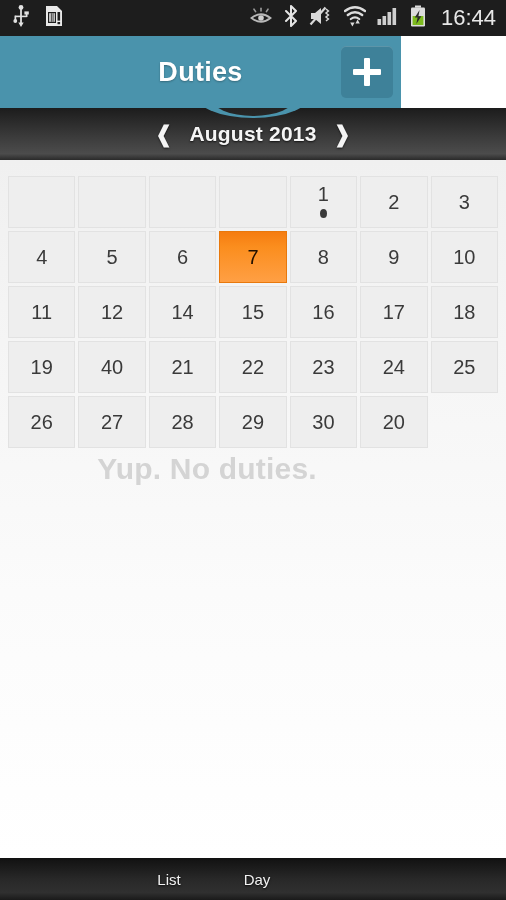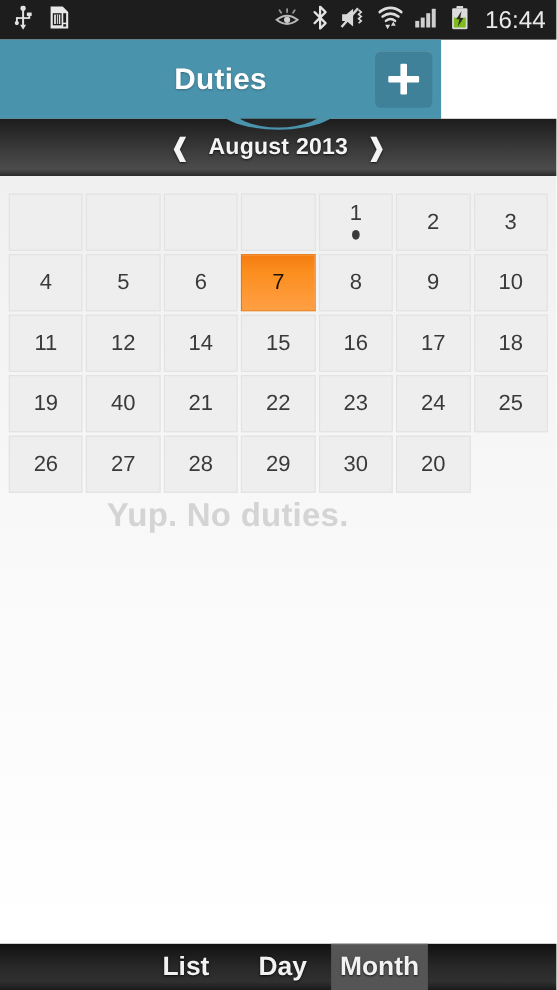--- a/index.html
+++ b/index.html
@@ -132,21 +132,21 @@
   
   .tab-bar {
     position:absolute; bottom:0; left:0; width:506px; height:42px;
     background:linear-gradient(to bottom, #111111 0%, #282828 50%, #303030 82%, #1a1a1a 100%);
     display:flex; align-items:stretch;
   }
   .tab-spacer { width:125px; }
   .tab {
     width:88px;
     display:flex; align-items:center; justify-content:center;
-    color:#f2f2f2; font-size:24px; font-weight:bold;
+    color:#f2f2f2; font-size:15px; font-weight:normal;
     text-shadow:0 1px 2px rgba(0,0,0,0.8);
   }
   .tab.active {
     background:#555555;
     box-shadow:inset 0 1px 0 rgba(255,255,255,0.08);
   }
 </style>
 </head>
 <body>
 
@@ -360,16 +360,15 @@
           <span class="cell-num">20</span>
         </div>
       </div>
     <div class="empty-msg">Yup. No duties.</div>
   </div>
 
   <div class="tab-bar">
     <div class="tab-spacer"></div>
     <div class="tab">List</div>
     <div class="tab">Day</div>
-    <div class="tab active">Month</div>
   </div>
 
 </div>
 
 </body></html>

